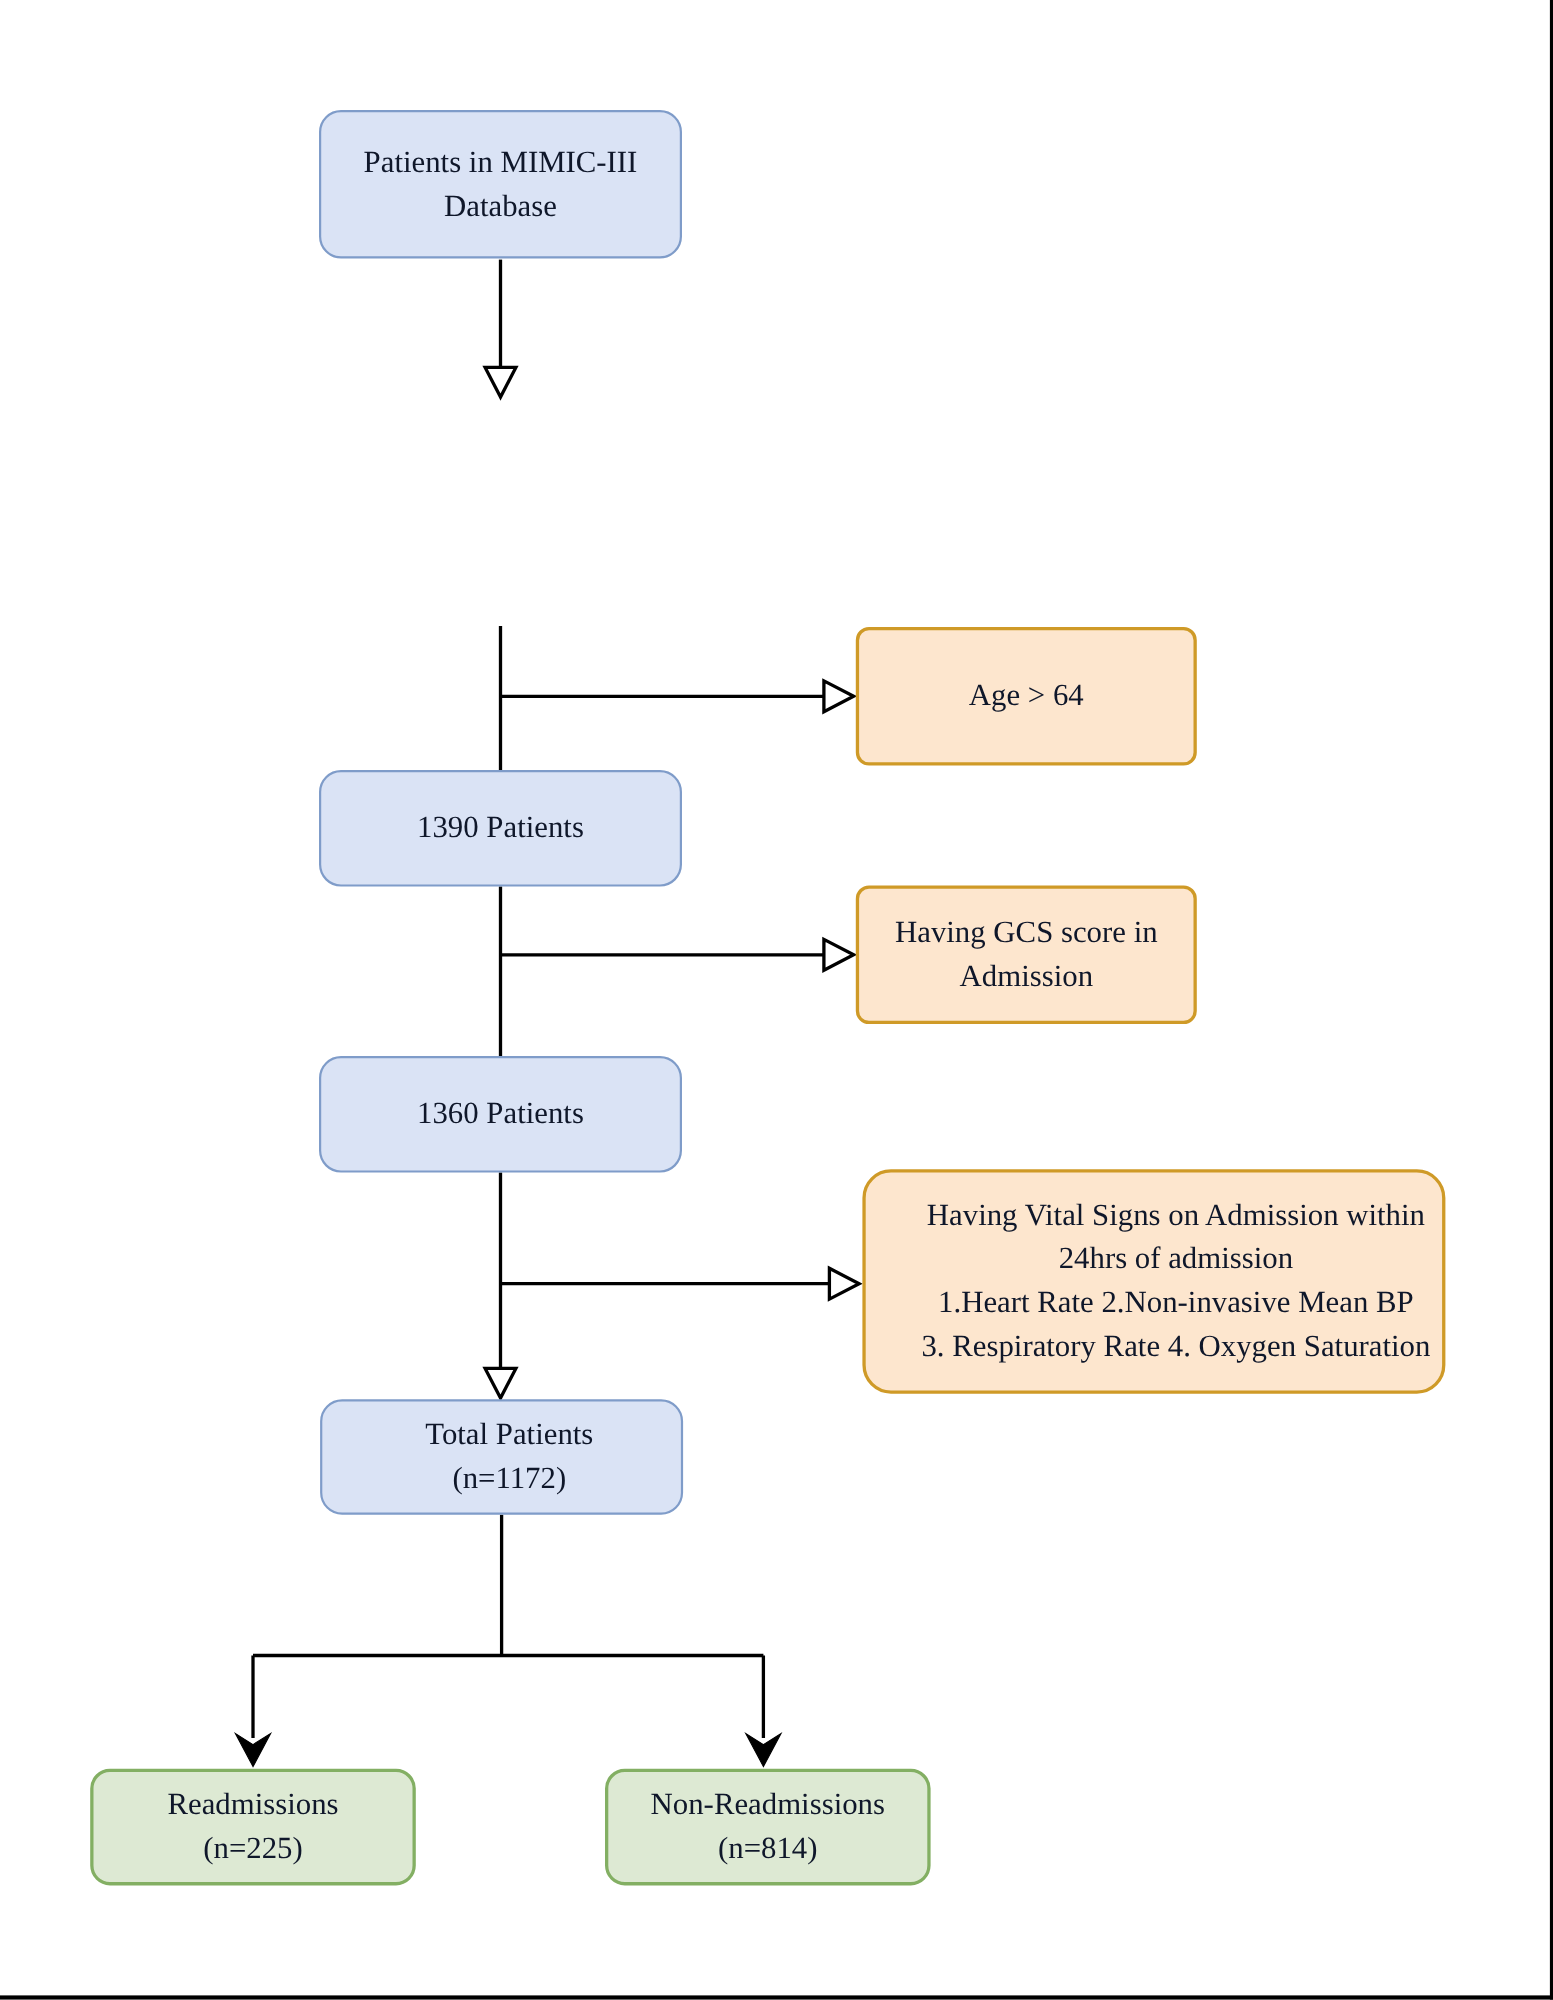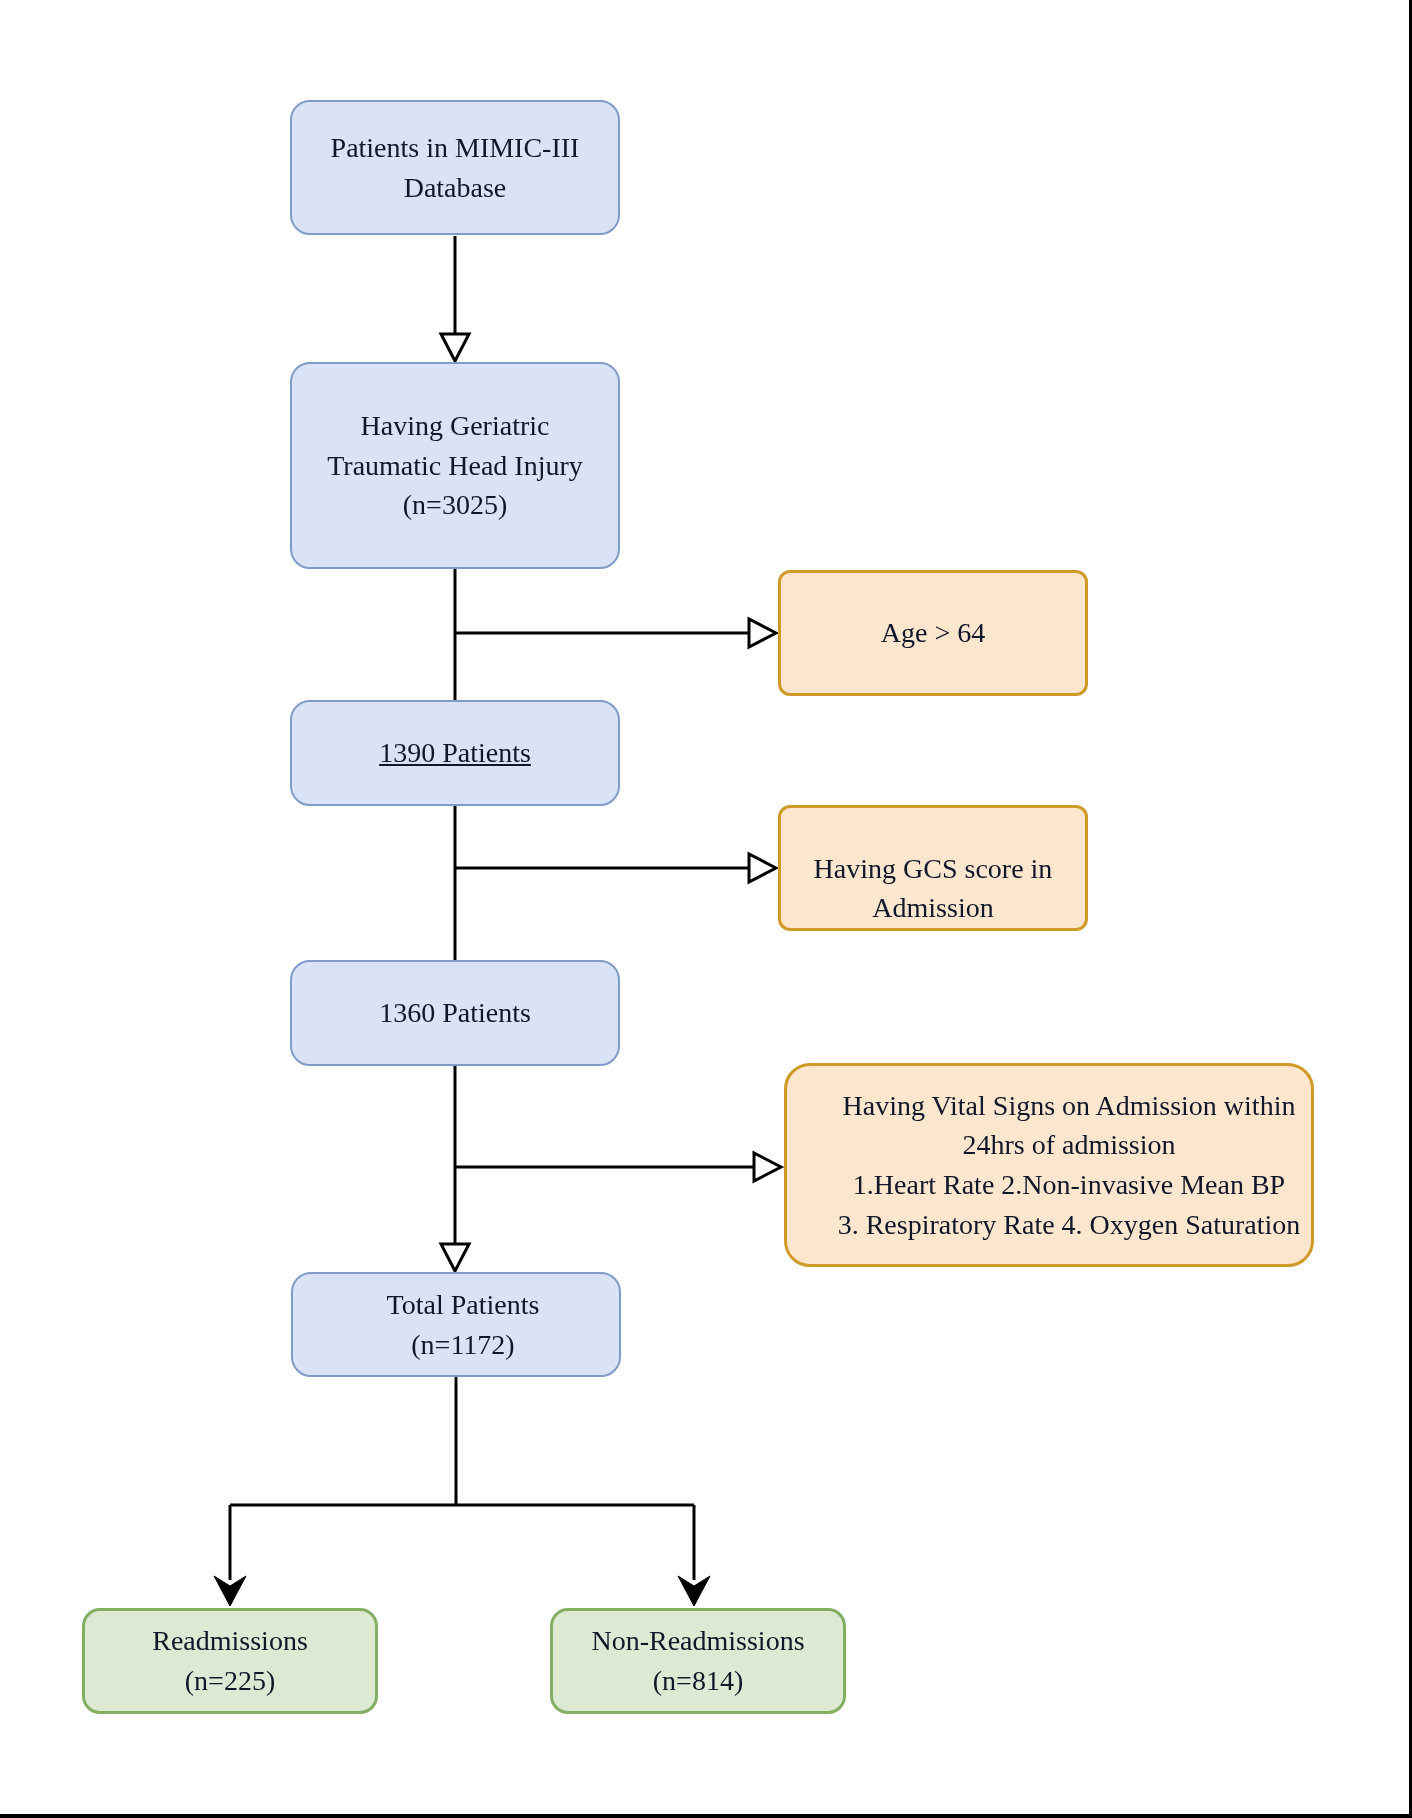--- a/index.html
+++ b/index.html
@@ -75,35 +75,30 @@
       <path d="M230 1606 L214 1576 L230 1586 L246 1576 Z"></path>
       <path d="M694 1606 L678 1576 L694 1586 L710 1576 Z"></path>
     </g>
   </svg>
 
   <div class="node process" style="left:290px;top:100px;width:330px;height:135px;">
     <span>Patients in MIMIC-III
 Database</span>
   </div>
 
-  <div class="node process" style="left:290px;top:362px;width:330px;height:207px;">
-    <span>Having Geriatric
-Traumatic Head Injury
-(n=3025)</span>
-  </div>
 
   <div class="node exclusion" style="left:778px;top:570px;width:310px;height:126px;">
     <span>Age &gt; 64</span>
   </div>
 
-  <div class="node process" style="left:290px;top:700px;width:330px;height:106px;text-decoration:underline;">
+  <div class="node process" style="left:290px;top:700px;width:330px;height:106px;">
     <span>1390 Patients</span>
   </div>
 
-  <div class="node exclusion" style="left:778px;top:805px;width:310px;height:126px;align-items:flex-end;">
+  <div class="node exclusion" style="left:778px;top:805px;width:310px;height:126px;">
     <span>Having GCS score in
 Admission</span>
   </div>
 
   <div class="node process" style="left:290px;top:960px;width:330px;height:106px;">
     <span>1360 Patients</span>
   </div>
 
   <div class="node exclusion big" style="left:784px;top:1063px;width:530px;height:204px;">
     <span>Having Vital Signs on Admission within

